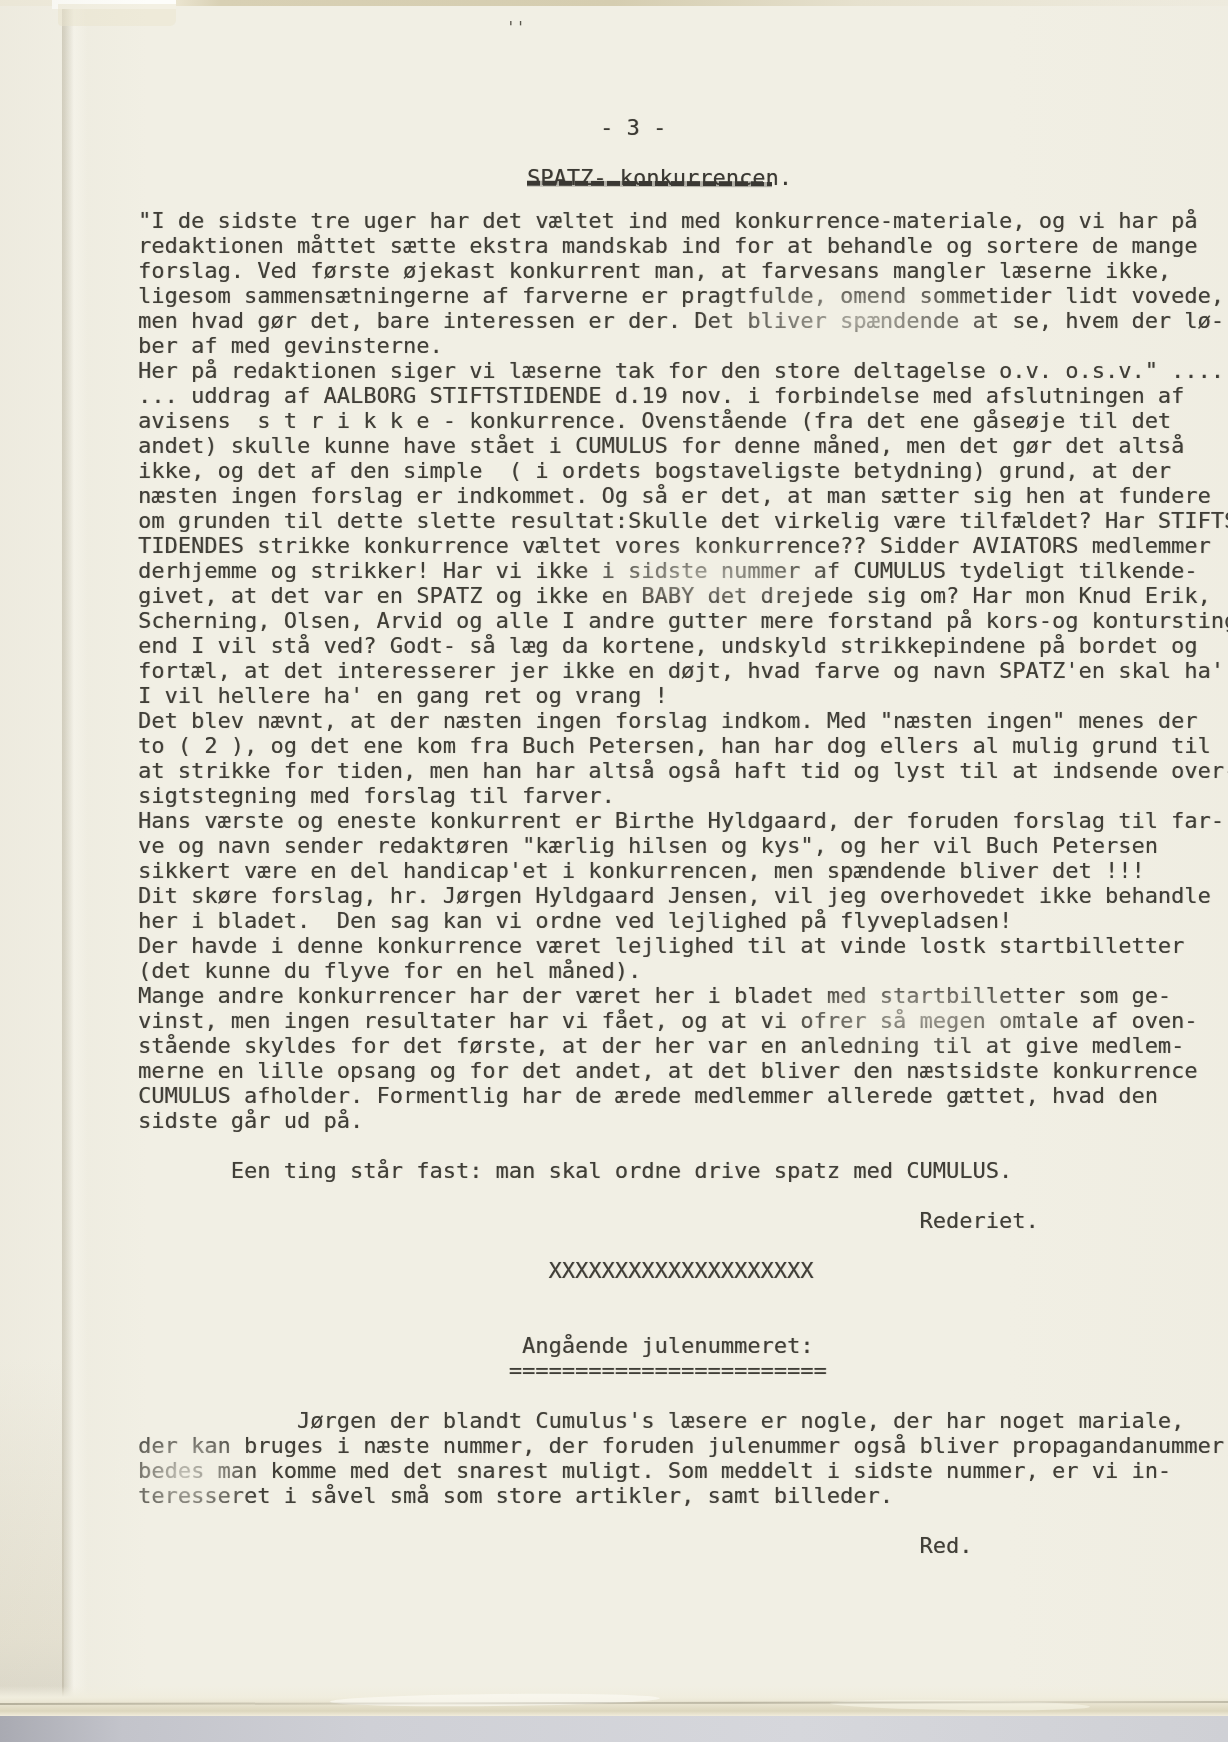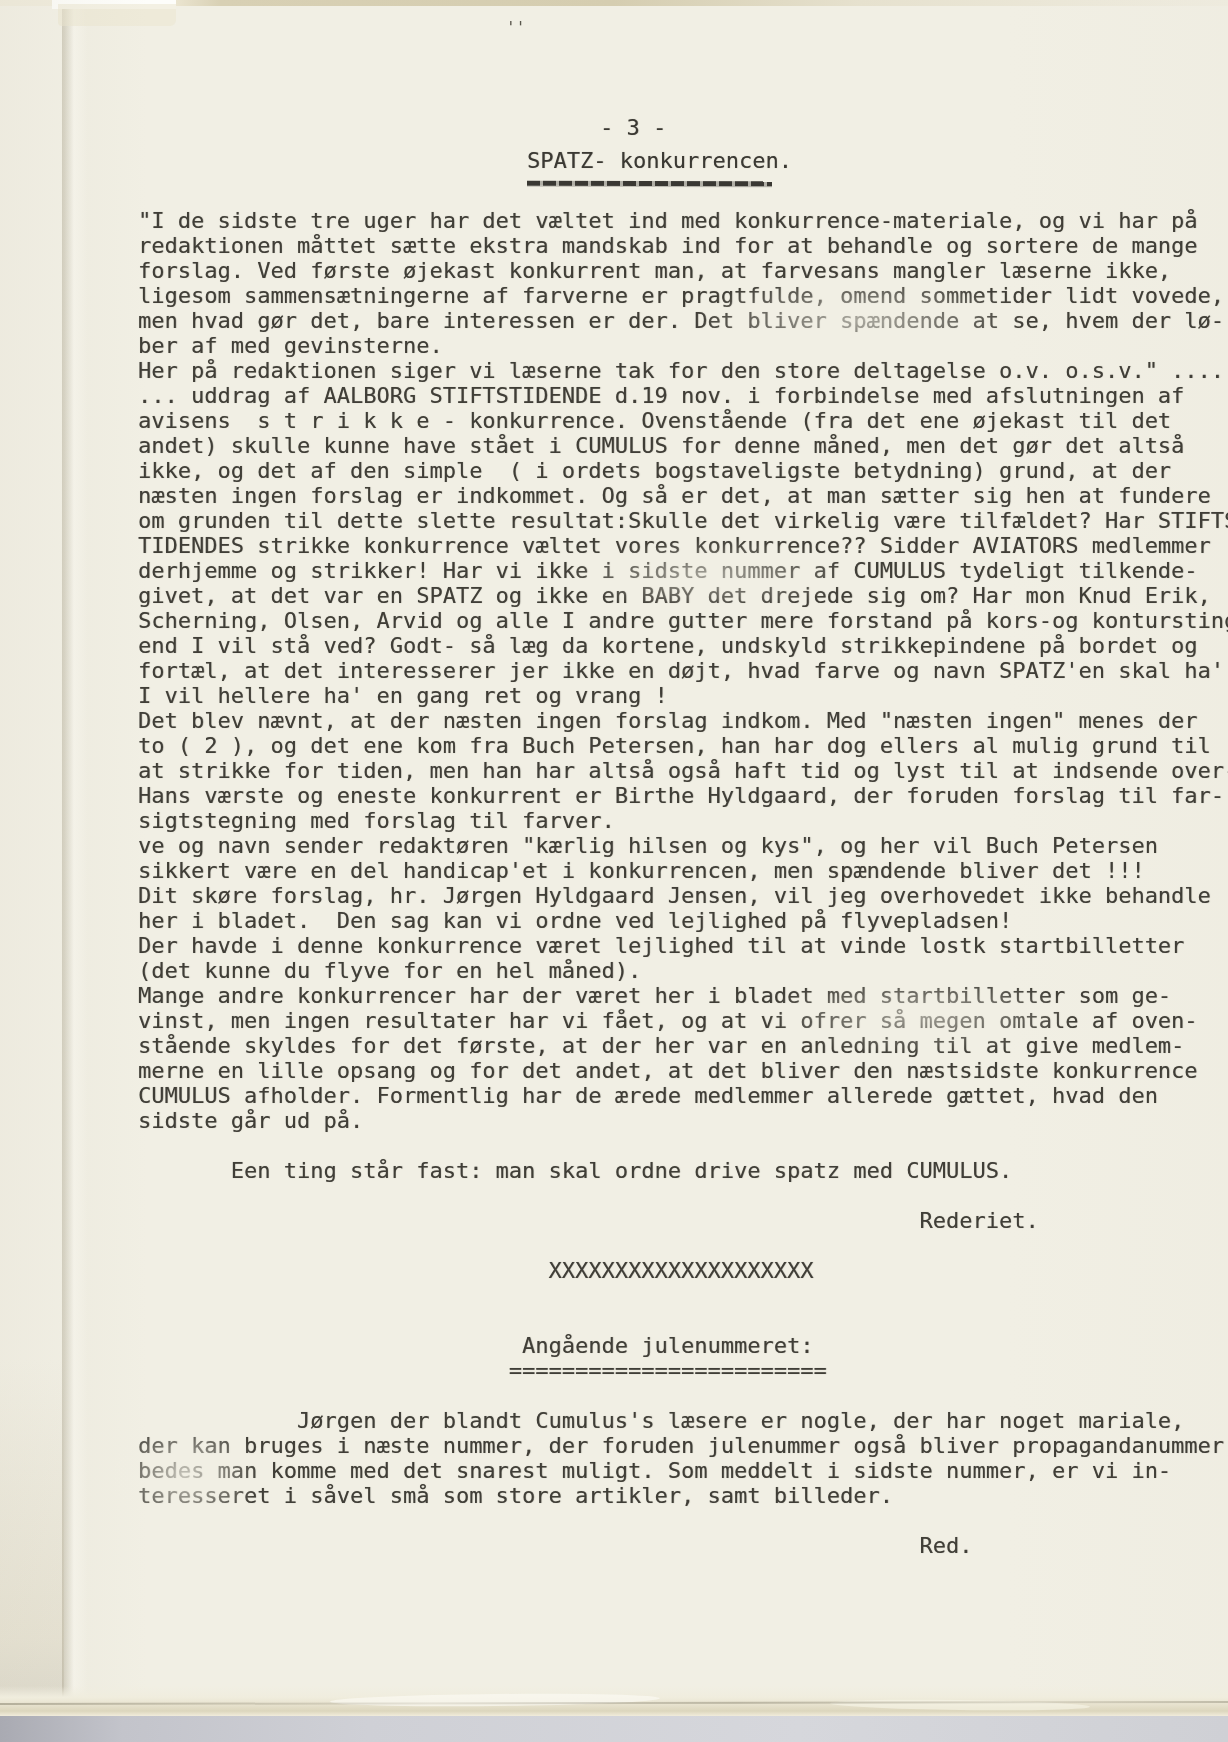--- a/index.html
+++ b/index.html
@@ -34,21 +34,21 @@
     font-size:22px;line-height:25px;
     text-shadow:0.4px 0.3px 0.7px rgba(62,60,52,0.5);
     overflow:hidden;
   }
   .tline{white-space:pre;min-height:25px;}
   .page-number{
     position:absolute;left:600px;top:115px;color:#3b3933;font-size:22px;line-height:25px;white-space:pre;
     text-shadow:0.4px 0.3px 0.7px rgba(62,60,52,0.5);
   }
   .page-title{
-    position:absolute;left:527px;top:148px;color:#3b3933;font-size:22px;line-height:25px;white-space:pre;
+    position:absolute;left:527px;top:165px;color:#3b3933;font-size:22px;line-height:25px;white-space:pre;
     text-shadow:0.4px 0.3px 0.7px rgba(62,60,52,0.5);
   }
   .title-underline{
     position:absolute;left:527px;top:181px;width:245px;height:5px;
     background:repeating-linear-gradient(90deg,#3a3833 0 13px,rgba(58,56,51,0.35) 13px 16px);
     transform:rotate(0.15deg);
     box-shadow:0 1px 0 rgba(58,56,51,0.25);
   }
   .stray-mark{
     position:absolute;left:506px;top:18px;color:#5a574d;font-size:16px;font-family:"DejaVu Sans Mono",monospace;
@@ -101,37 +101,37 @@
   <div class="textblock">
 
   <div class="tline">"I de sidste tre uger har det væltet ind med konkurrence-materiale, og vi har på</div>
       <div class="tline">redaktionen måttet sætte ekstra mandskab ind for at behandle og sortere de mange</div>
       <div class="tline">forslag. Ved første øjekast konkurrent man, at farvesans mangler læserne ikke,</div>
       <div class="tline">ligesom sammensætningerne af farverne er pragtfulde, omend sommetider lidt vovede,</div>
       <div class="tline">men hvad gør det, bare interessen er der. Det bliver spændende at se, hvem der lø-</div>
       <div class="tline">ber af med gevinsterne.</div>
       <div class="tline">Her på redaktionen siger vi læserne tak for den store deltagelse o.v. o.s.v." .....</div>
       <div class="tline">... uddrag af AALBORG STIFTSTIDENDE d.19 nov. i forbindelse med afslutningen af</div>
-      <div class="tline">avisens  s t r i k k e - konkurrence. Ovenstående (fra det ene øjekast til det</div>
+      <div class="tline">avisens  s t r i k k e - konkurrence. Ovenstående (fra det ene gåseøje til det</div>
       <div class="tline">andet) skulle kunne have stået i CUMULUS for denne måned, men det gør det altså</div>
       <div class="tline">ikke, og det af den simple  ( i ordets bogstaveligste betydning) grund, at der</div>
       <div class="tline">næsten ingen forslag er indkommet. Og så er det, at man sætter sig hen at fundere</div>
       <div class="tline">om grunden til dette slette resultat:Skulle det virkelig være tilfældet? Har STIFTS</div>
       <div class="tline">TIDENDES strikke konkurrence væltet vores konkurrence?? Sidder AVIATORS medlemmer</div>
       <div class="tline">derhjemme og strikker! Har vi ikke i sidste nummer af CUMULUS tydeligt tilkende-</div>
       <div class="tline">givet, at det var en SPATZ og ikke en BABY det drejede sig om? Har mon Knud Erik,</div>
       <div class="tline">Scherning, Olsen, Arvid og alle I andre gutter mere forstand på kors-og kontursting</div>
       <div class="tline">end I vil stå ved? Godt- så læg da kortene, undskyld strikkepindene på bordet og</div>
       <div class="tline">fortæl, at det interesserer jer ikke en døjt, hvad farve og navn SPATZ'en skal ha'</div>
       <div class="tline">I vil hellere ha' en gang ret og vrang !</div>
       <div class="tline">Det blev nævnt, at der næsten ingen forslag indkom. Med "næsten ingen" menes der</div>
       <div class="tline">to ( 2 ), og det ene kom fra Buch Petersen, han har dog ellers al mulig grund til</div>
       <div class="tline">at strikke for tiden, men han har altså også haft tid og lyst til at indsende over-</div>
+      <div class="tline">sigtstegning med forslag til farver.</div>
       <div class="tline">Hans værste og eneste konkurrent er Birthe Hyldgaard, der foruden forslag til far-</div>
-      <div class="tline">sigtstegning med forslag til farver.</div>
       <div class="tline">ve og navn sender redaktøren "kærlig hilsen og kys", og her vil Buch Petersen</div>
       <div class="tline">sikkert være en del handicap'et i konkurrencen, men spændende bliver det !!!</div>
       <div class="tline">Dit skøre forslag, hr. Jørgen Hyldgaard Jensen, vil jeg overhovedet ikke behandle</div>
       <div class="tline">her i bladet.  Den sag kan vi ordne ved lejlighed på flyvepladsen!</div>
       <div class="tline">Der havde i denne konkurrence været lejlighed til at vinde lostk startbilletter</div>
       <div class="tline">(det kunne du flyve for en hel måned).</div>
       <div class="tline">Mange andre konkurrencer har der været her i bladet med startbilletter som ge-</div>
       <div class="tline">vinst, men ingen resultater har vi fået, og at vi ofrer så megen omtale af oven-</div>
       <div class="tline">stående skyldes for det første, at der her var en anledning til at give medlem-</div>
       <div class="tline">merne en lille opsang og for det andet, at det bliver den næstsidste konkurrence</div>

